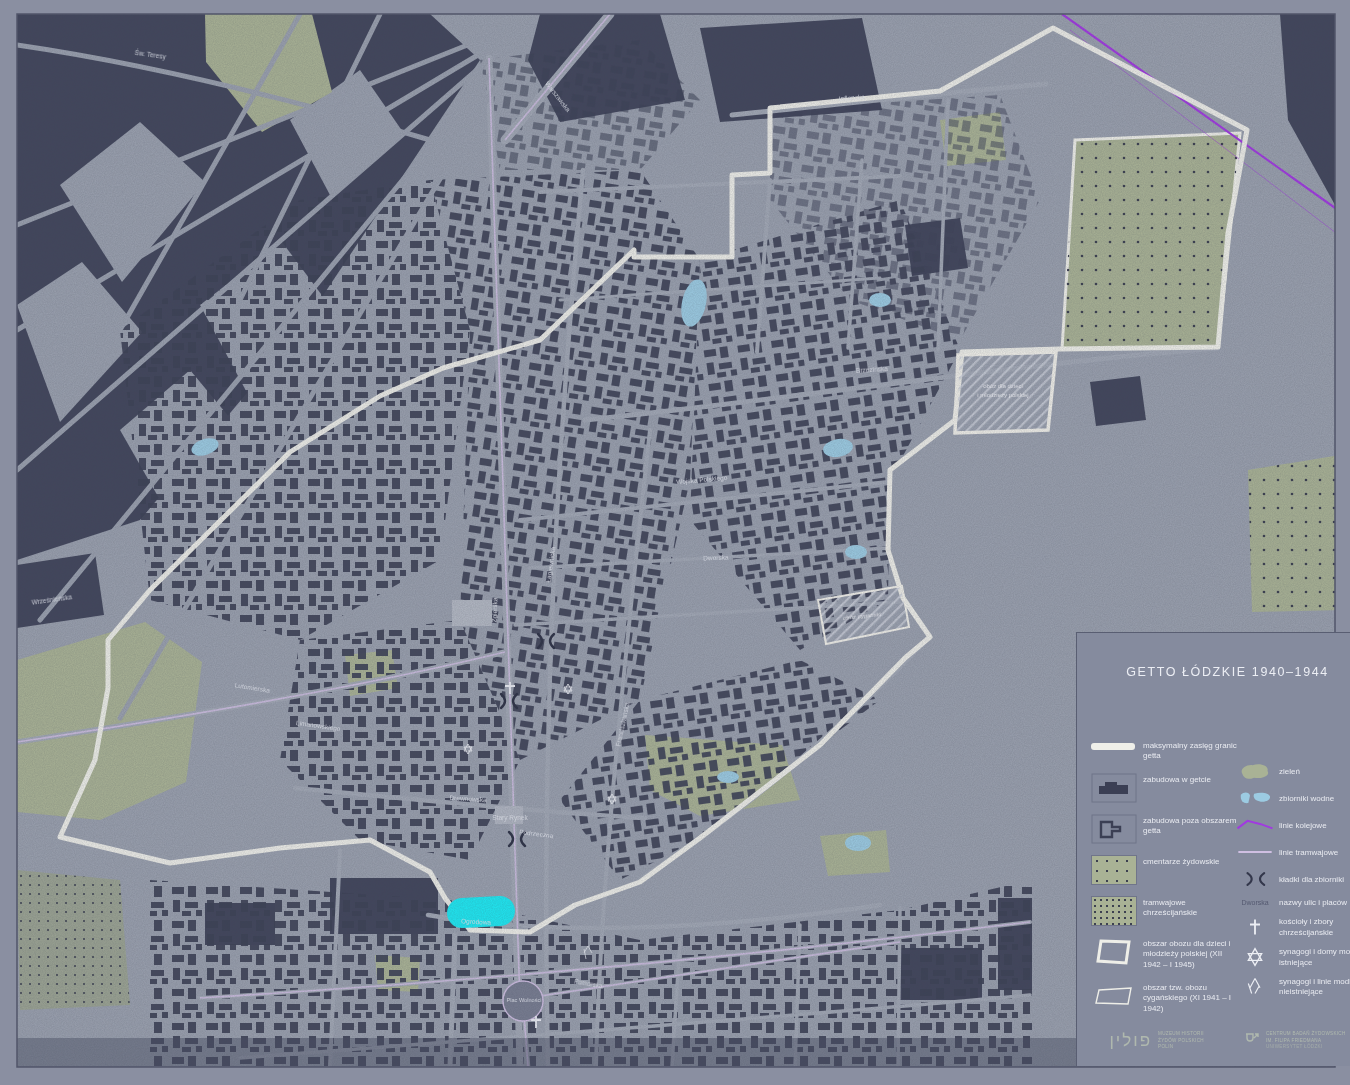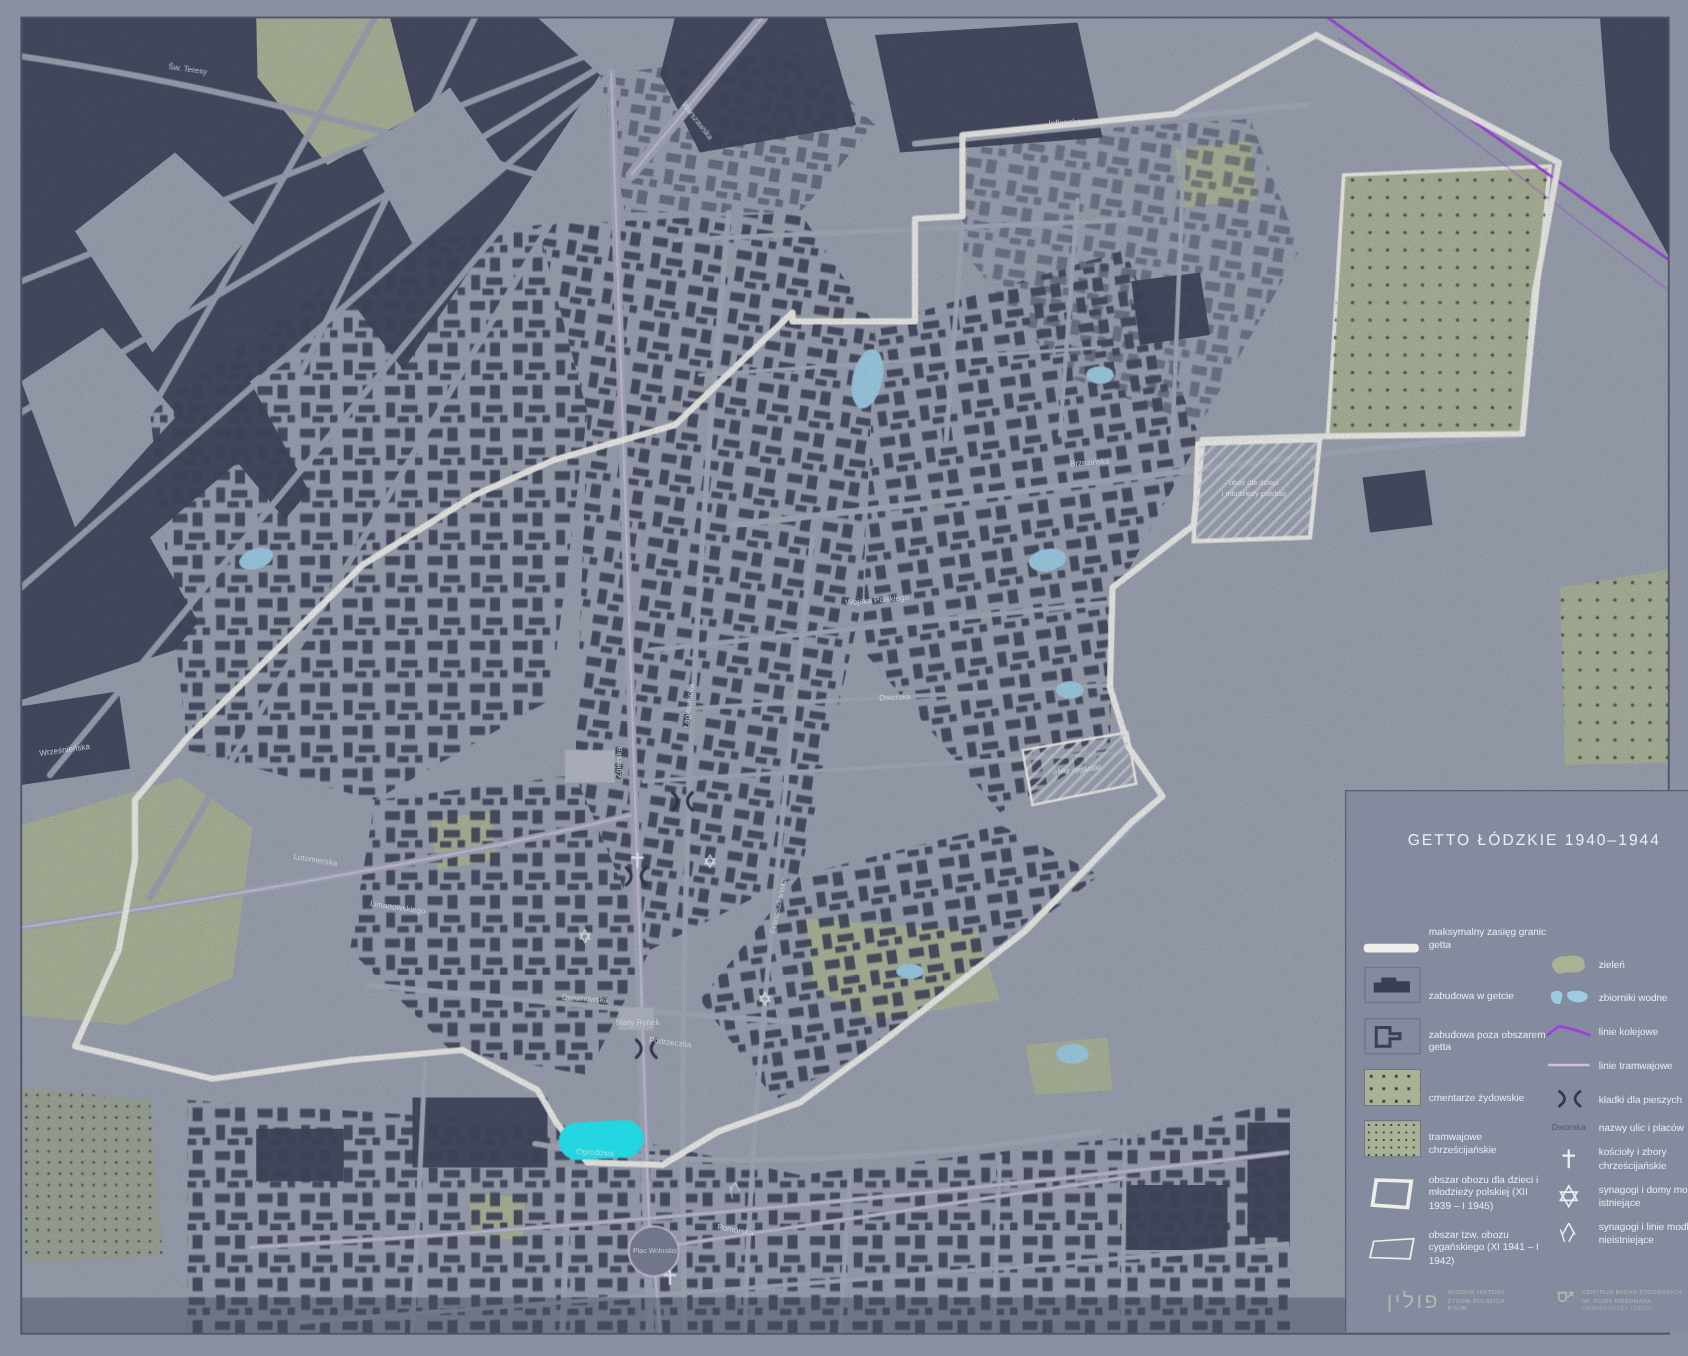--- a/index.html
+++ b/index.html
@@ -8,21 +8,21 @@
   svg.map{position:absolute;left:0;top:0;}
   
   .panel{position:absolute;left:1032px;top:632px;width:302px;height:434px;
          background:#858b9e;border-top:1px solid #595e72;border-left:1px solid #595e72;
          box-sizing:border-box;margin-left:44px;}
   .panel-title{margin-top:32px;text-align:center;color:#ecEEf4;color:#eceef4;
          font-size:12.5px;letter-spacing:1.6px;}
   .lcol{position:absolute;}
   .lcol1{left:14px;top:106px;width:150px;}
   .lcol2{left:154px;top:128px;width:146px;}
-  .lrow{display:flex;align-items:flex-end;margin-bottom:11px;}
+  .lrow{display:flex;align-items:flex-start;margin-bottom:11px;}
   .lcol2 .lrow{margin-bottom:7px;align-items:center;}
   .swwrap{flex:0 0 52px;display:flex;justify-content:flex-start;}
   .lcol2 .swwrap{flex:0 0 48px;justify-content:center;}
   .llabel{font-size:8px;line-height:1.3;color:#e9ebf1;padding-top:2px;}
   .sw{width:46px;height:30px;display:block;}
   .sm{width:40px;height:20px;}
   .swline{width:44px;height:7px;background:#efefe9;border-radius:3px;margin-top:4px;}
   .swbox{fill:none;stroke:#6f7488;stroke-width:1;}
   .swcem1{width:44px;height:28px;background-color:#a9b295;border:1px solid #70758a;
     background-image:radial-gradient(circle,#3c4050 1.1px,transparent 1.3px);background-size:10px 10px;}
@@ -329,21 +329,21 @@
             <span class="sw swcem2"></span>
           </span>
           <span class="llabel">tramwajowe chrześcijańskie</span>
         </div>
         <div class="lrow">
           <span class="swwrap">
             <svg class="sw" viewBox="0 0 46 30">
               <polygon points="10,4 38,5 35,26 7,24" fill="none" stroke="#eeeee8" stroke-width="3"></polygon>
             </svg>
           </span>
-          <span class="llabel">obszar obozu dla dzieci i młodzieży polskiej (XII 1939 – I 1945)</span>
+          <span class="llabel">obszar obozu dla dzieci i młodzieży polskiej (XII 1942 – I 1945)</span>
         </div>
         <div class="lrow">
           <span class="swwrap">
             <svg class="sw" viewBox="0 0 46 30">
               <polygon points="8,9 40,7 37,23 5,22" fill="none" stroke="#eeeee8" stroke-width="1.4"></polygon>
             </svg>
           </span>
           <span class="llabel">obszar tzw. obozu cygańskiego (XI 1941 – I 1942)</span>
         </div>
       </div>
@@ -380,21 +380,21 @@
             </svg>
           </span>
           <span class="llabel">linie tramwajowe</span>
         </div>
         <div class="lrow">
           <span class="swwrap">
             <svg class="sw sm" viewBox="0 0 46 24">
               <path d="M14,5 Q24,12 14,19 M34,5 Q24,12 34,19" fill="none" stroke="#33374b" stroke-width="2.6" stroke-linecap="round"></path>
             </svg>
           </span>
-          <span class="llabel">kładki dla pieszych</span>
+          <span class="llabel">kładki dla zbiorniki</span>
         </div>
         <div class="lrow">
           <span class="swwrap">
             <span class="swname">Dworska</span>
           </span>
           <span class="llabel">nazwy ulic i placów</span>
         </div>
         <div class="lrow">
           <span class="swwrap">
             <svg class="sw sm" viewBox="0 0 46 24">

